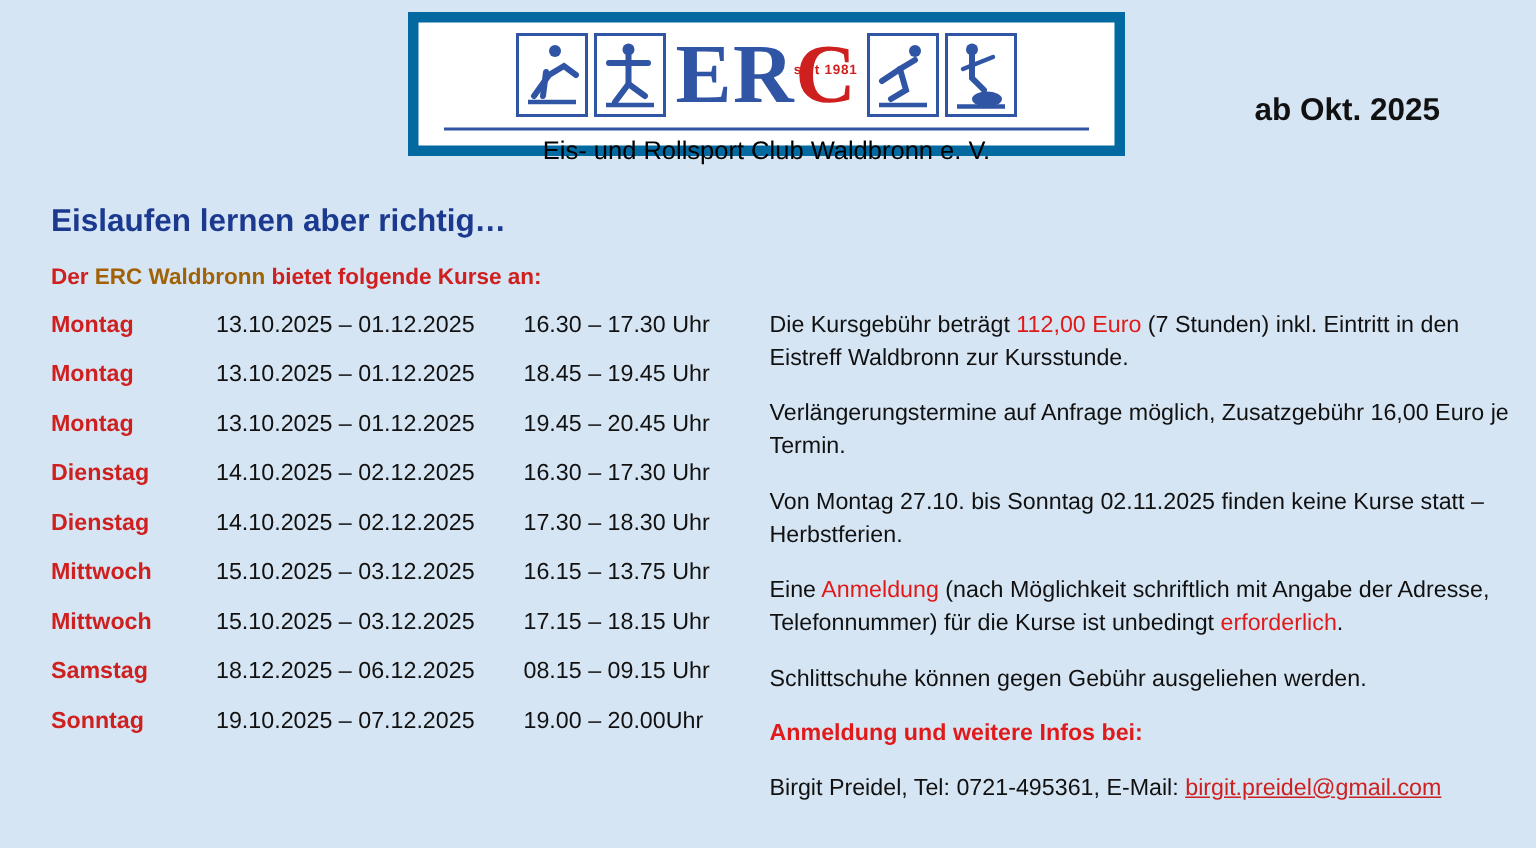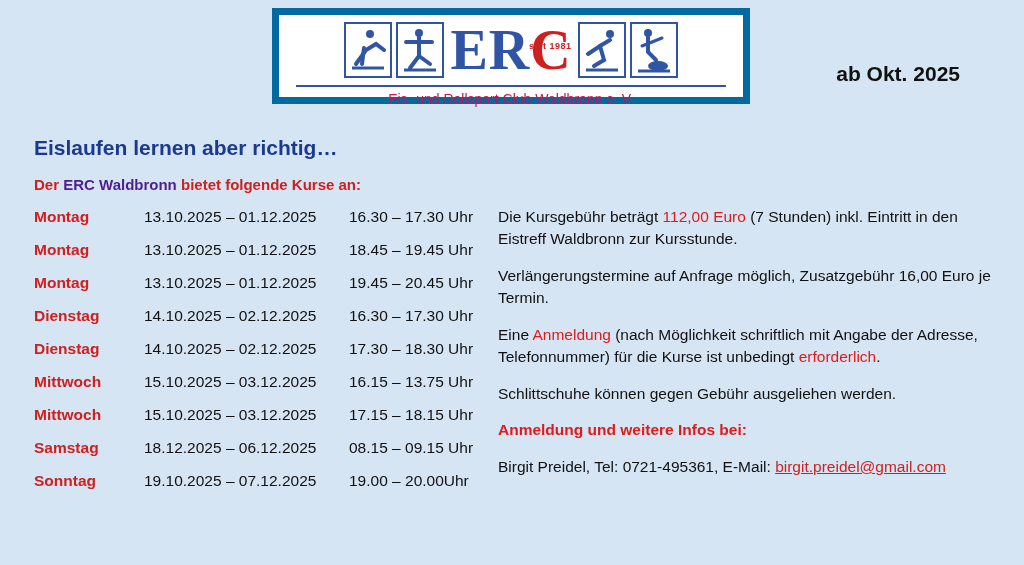--- a/index.html
+++ b/index.html
@@ -65,22 +65,22 @@
     bottom: 4px;
     font-family: "Liberation Sans", sans-serif;
     font-size: 9px;
     font-weight: bold;
     color: #cf2020;
     letter-spacing: 0.5px;
   }
   .logo-sub {
     text-align: center;
     font-family: "Liberation Sans", sans-serif;
-    font-size: 14px;
-    color: #be185d;
+    font-size: 17px;
+    color: #000000;
     font-weight: 500;
     margin-top: 2px;
   }
   .logo-rule {
     width: 430px;
     height: 2px;
     background: #2f55a4;
     margin: 2px auto 4px auto;
   }
   .season-note {
@@ -103,21 +103,21 @@
   }
   .intro {
     position: absolute;
     left: 34px;
     top: 176px;
     font-size: 15px;
     font-weight: bold;
     color: #cf2020;
     white-space: nowrap;
   }
-  .intro .club { color: #4c1d95; }
+  .intro .club { color: #a16207; }
 
   
   .courses {
     position: absolute;
     left: 34px;
     top: 208px;
     width: 460px;
   }
   .course-row {
     display: flex;
@@ -144,21 +144,21 @@
   .info {
     position: absolute;
     left: 498px;
     top: 206px;
     width: 512px;
     font-size: 15.5px;
     line-height: 1.45;
     color: #111111;
   }
   .info p {
-    margin: 0 0 14px 0;
+    margin: 0 0 14px 15px;
   }
   .red { color: #e01a1a; }
   .contact-line { margin-bottom: 0; }
   .mail {
     color: #cf2020;
     text-decoration: underline;
   }
   .anmeldung-head {
     color: #e01a1a;
     font-weight: bold;
@@ -283,20 +283,21 @@
   </div>
 
 </div>
 
 <div class="info">
 
   <p><span>Die Kursgebühr beträgt </span><span class="red">112,00 Euro</span><span> (7 Stunden) inkl. Eintritt in den Eistreff Waldbronn zur Kursstunde.</span></p>
 
   <p>Verlängerungstermine auf Anfrage möglich, Zusatzgebühr 16,00 Euro je Termin.</p>
 
+  <p>Von Montag 27.10. bis Sonntag 02.11.2025 finden keine Kurse statt – Herbstferien.</p>
 
   <p><span>Eine </span><span class="red">Anmeldung</span><span> (nach Möglichkeit schriftlich mit Angabe der Adresse, Telefonnummer) für die Kurse ist unbedingt </span><span class="red">erforderlich</span><span>.</span></p>
 
   <p>Schlittschuhe können gegen Gebühr ausgeliehen werden.</p>
 
   <p class="anmeldung-head">Anmeldung und weitere Infos bei:</p>
 
   <p class="contact-line"><span>Birgit Preidel, Tel: 0721-495361, E-Mail: </span><a class="mail" href="#">birgit.preidel@gmail.com</a></p>
 
 </div>

